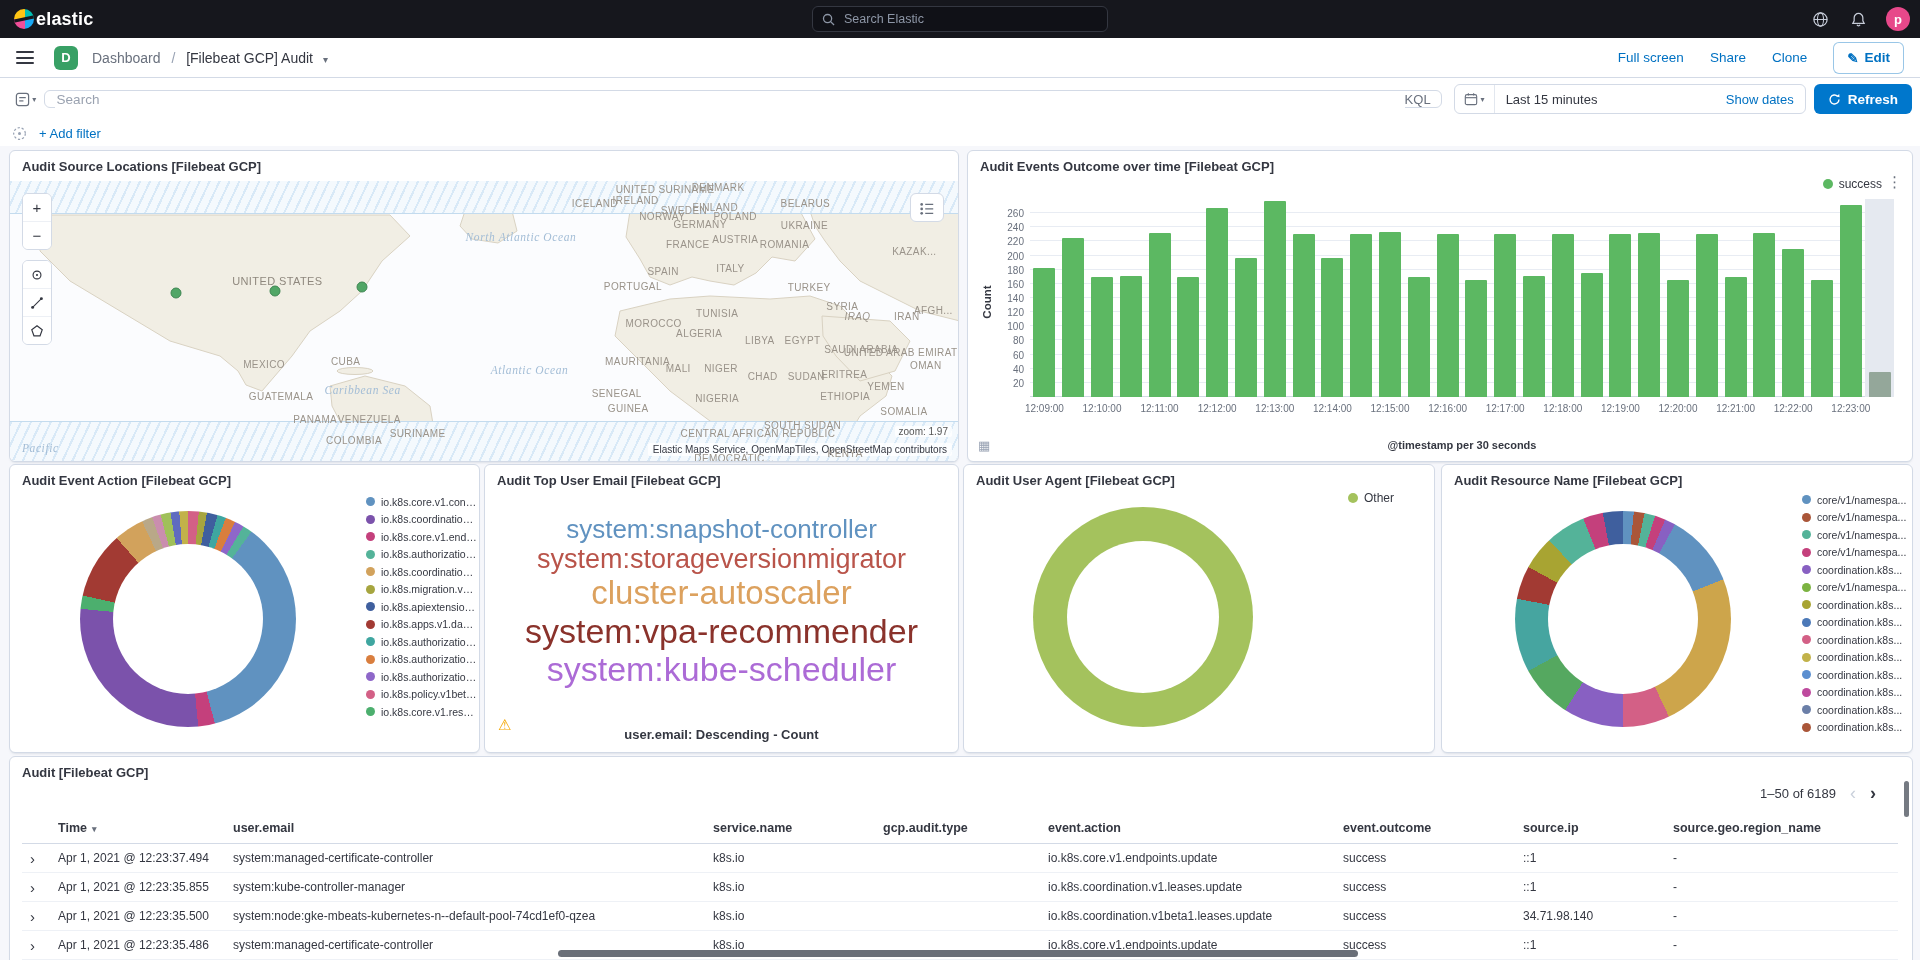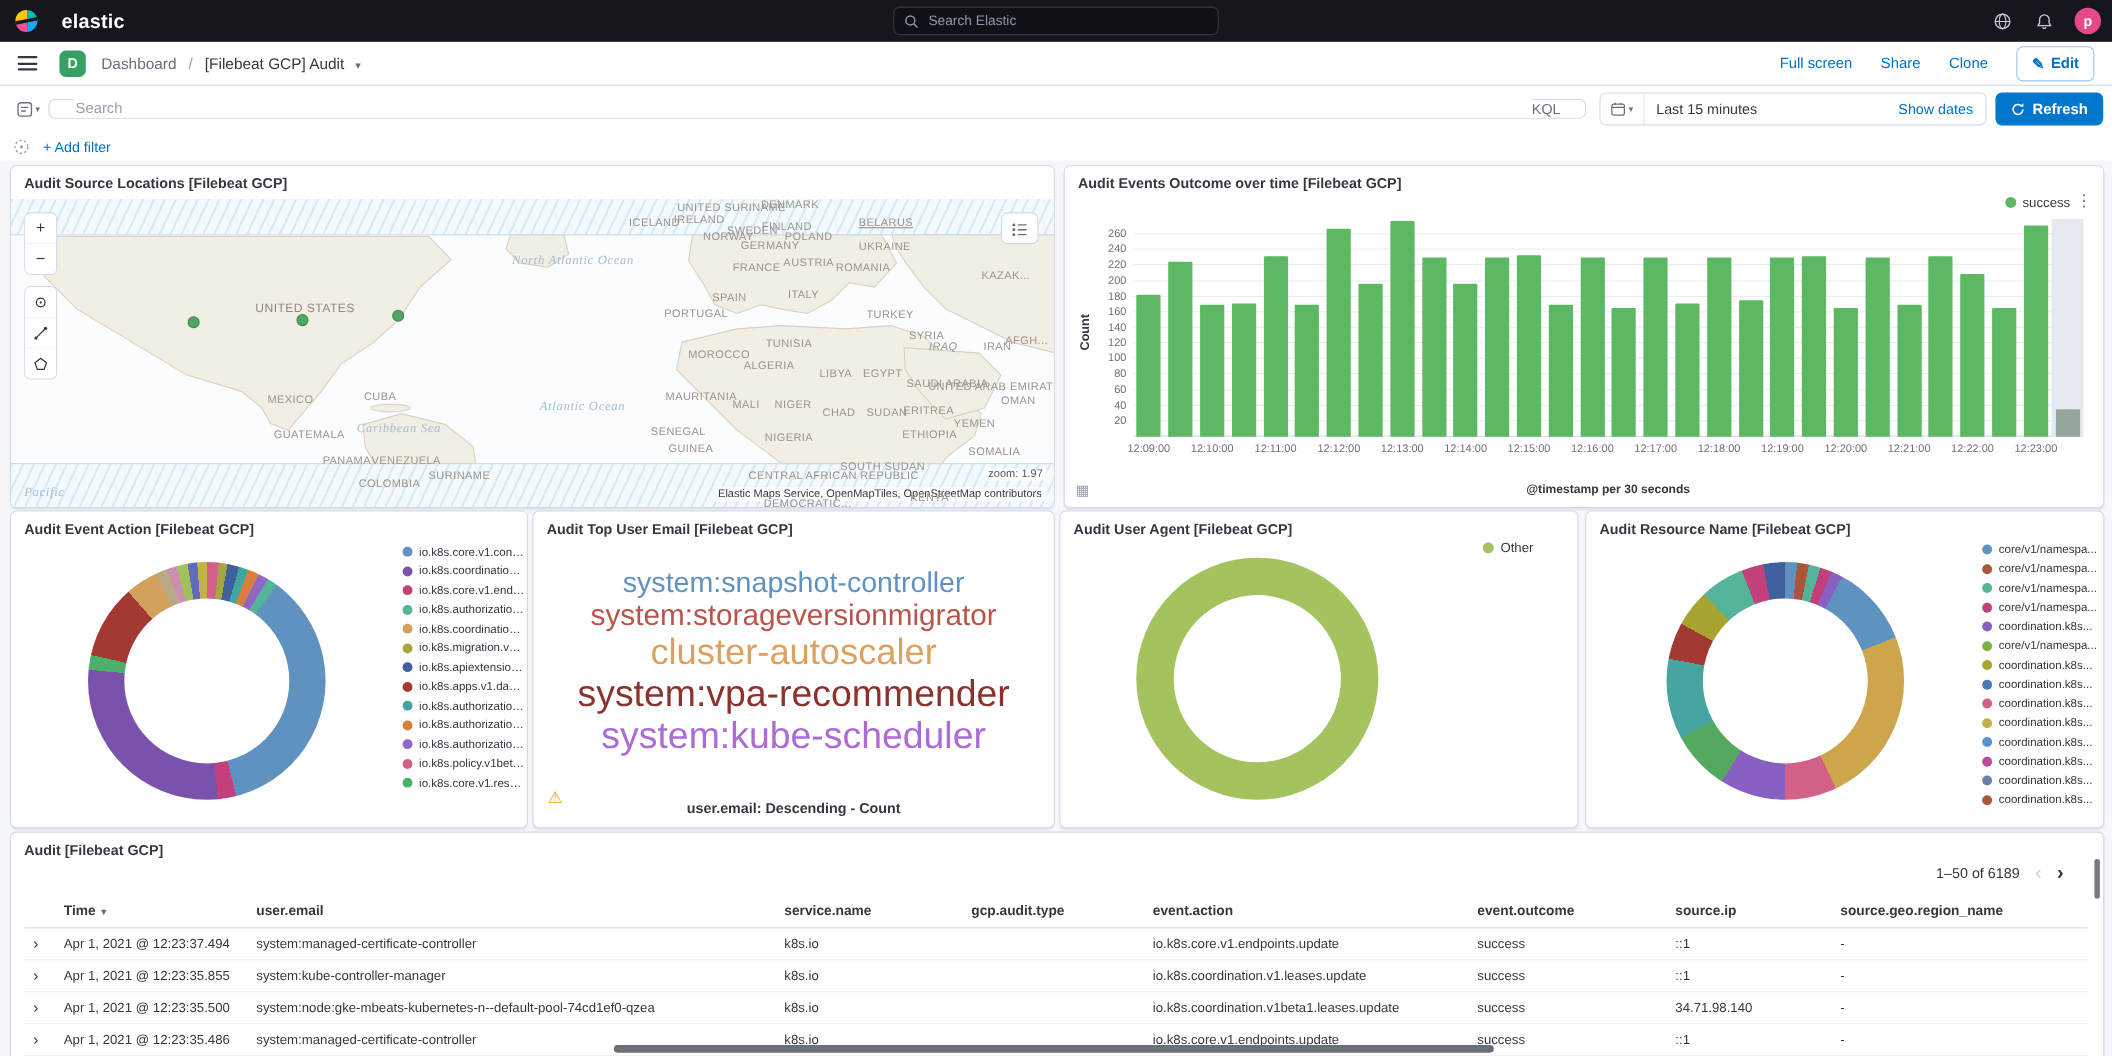--- a/index.html
+++ b/index.html
@@ -1,21 +1,21 @@
 <!DOCTYPE html>
 <html><head>
 <meta charset="utf-8">
 <style>
   html,body{margin:0;padding:0;}
   body{width:1920px;height:960px;position:relative;overflow:hidden;
        font-family:"Liberation Sans",sans-serif;background:#F6F7FB;color:#343741;}
   
   #topbar{position:absolute;top:0;left:0;right:0;height:38px;background:#16171D;
           display:flex;align-items:center;z-index:30;}
-  .brand{display:flex;align-items:center;gap:20px;padding-left:12px;}
+  .brand{display:flex;align-items:center;gap:0;padding-left:12px;}
   .brand-name{color:#fff;font-size:18px;font-weight:700;letter-spacing:.2px;}
   .topsearch{position:absolute;left:50%;transform:translateX(-50%);width:296px;height:26px;
              background:#101117;border:1px solid #343741;border-radius:6px;display:flex;
              align-items:center;gap:7px;padding:0 9px;box-sizing:border-box;}
   .topsearch input{background:transparent;border:none;outline:none;color:#98A2B3;
                    font-size:12.5px;width:100%;font-family:inherit;}
   .topsearch input::placeholder{color:#8D96A6;}
   .topbar-right{position:absolute;right:10px;display:flex;align-items:center;gap:18px;}
   .tb-icon{width:20px;height:20px;display:flex;align-items:center;justify-content:center;cursor:pointer;}
   .avatar{width:24px;height:24px;border-radius:50%;background:#E7488A;color:#fff;font-size:13px;
@@ -38,21 +38,21 @@
   .nav-link{color:#0071C2;font-size:13.5px;cursor:pointer;}
   .edit-btn{display:flex;align-items:center;gap:6px;color:#0071C2;font-size:13.5px;font-weight:600;
             border:1px solid rgba(0,113,194,.4);border-radius:6px;height:30px;padding:0 13px;
             cursor:pointer;background:#fff;}
   
   #querybar{position:absolute;top:78px;left:0;right:0;height:42px;background:#fff;
             display:flex;align-items:center;padding:0 8px;box-sizing:border-box;z-index:20;}
   .sq-btn{width:36px;height:30px;display:flex;align-items:center;justify-content:center;gap:2px;
           color:#69707D;cursor:pointer;}
   .query-input{flex:0 0 auto;width:1398px;height:18px;border:1px solid #D3DAE6;border-radius:6px;
-               display:flex;align-items:flex-end;padding:0 22px;box-sizing:border-box;background:#fff;}
+               display:flex;align-items:center;padding:0 10px;box-sizing:border-box;background:#fff;}
   .query-input input{border:none;outline:none;flex:1;font-size:13.5px;font-family:inherit;color:#343741;}
   .query-input input::placeholder{color:#9AA2B0;}
   .kql{color:#69707D;font-size:13px;cursor:pointer;}
   .datepicker{margin-left:12px;width:356px;height:30px;border:1px solid #D3DAE6;border-radius:6px;
               display:flex;align-items:center;box-sizing:border-box;background:#fff;}
   .dp-ico{display:flex;align-items:center;gap:3px;padding:0 9px;height:100%;border-right:1px solid #E2E7EF;
           color:#69707D;cursor:pointer;}
   .dp-text{font-size:13px;color:#343741;padding-left:11px;cursor:pointer;}
   .dp-showdates{margin-left:auto;color:#0071C2;font-size:13px;padding-right:11px;cursor:pointer;}
   .refresh-btn{margin-left:8px;height:30px;background:#0077CC;border:none;border-radius:6px;color:#fff;
@@ -336,21 +336,21 @@
       <div class="map-label" style="left: 37.9%; top: 85%;">VENEZUELA</div>
       <div class="map-label" style="left: 36.3%; top: 92.5%;">COLOMBIA</div>
       <div class="map-label" style="left: 43%; top: 90%;">SURINAME</div>
       <div class="map-label" style="left: 61.7%; top: 7.9%;">ICELAND</div>
       <div class="map-label" style="left: 66%; top: 6.7%;">IRELAND</div>
       <div class="map-label" style="left: 69.1%; top: 2.9%;">UNITED SURINAME</div>
       <div class="map-label" style="left: 74.7%; top: 2.1%;">DENMARK</div>
       <div class="map-label" style="left: 68.8%; top: 12.5%;">NORWAY</div>
       <div class="map-label" style="left: 71.1%; top: 10.4%;">SWEDEN</div>
       <div class="map-label" style="left: 74.4%; top: 9.2%;">FINLAND</div>
-      <div class="map-label" style="left: 83.9%; top: 7.9%; text-decoration: underline;">BELARUS</div>
+      <div class="map-label" style="left: 83.9%; top: 7.9%;">BELARUS</div>
       <div class="map-label" style="left: 76.5%; top: 12.5%;">POLAND</div>
       <div class="map-label" style="left: 72.8%; top: 15.4%;">GERMANY</div>
       <div class="map-label" style="left: 83.8%; top: 15.8%;">UKRAINE</div>
       <div class="map-label" style="left: 71.5%; top: 22.5%;">FRANCE</div>
       <div class="map-label" style="left: 76.5%; top: 20.8%;">AUSTRIA</div>
       <div class="map-label" style="left: 81.7%; top: 22.5%;">ROMANIA</div>
       <div class="map-label" style="left: 76%; top: 31.2%;">ITALY</div>
       <div class="map-label" style="left: 68.9%; top: 32.1%;">SPAIN</div>
       <div class="map-label" style="left: 65.7%; top: 37.5%;">PORTUGAL</div>
       <div class="map-label" style="left: 84.3%; top: 37.9%;">TURKEY</div>

